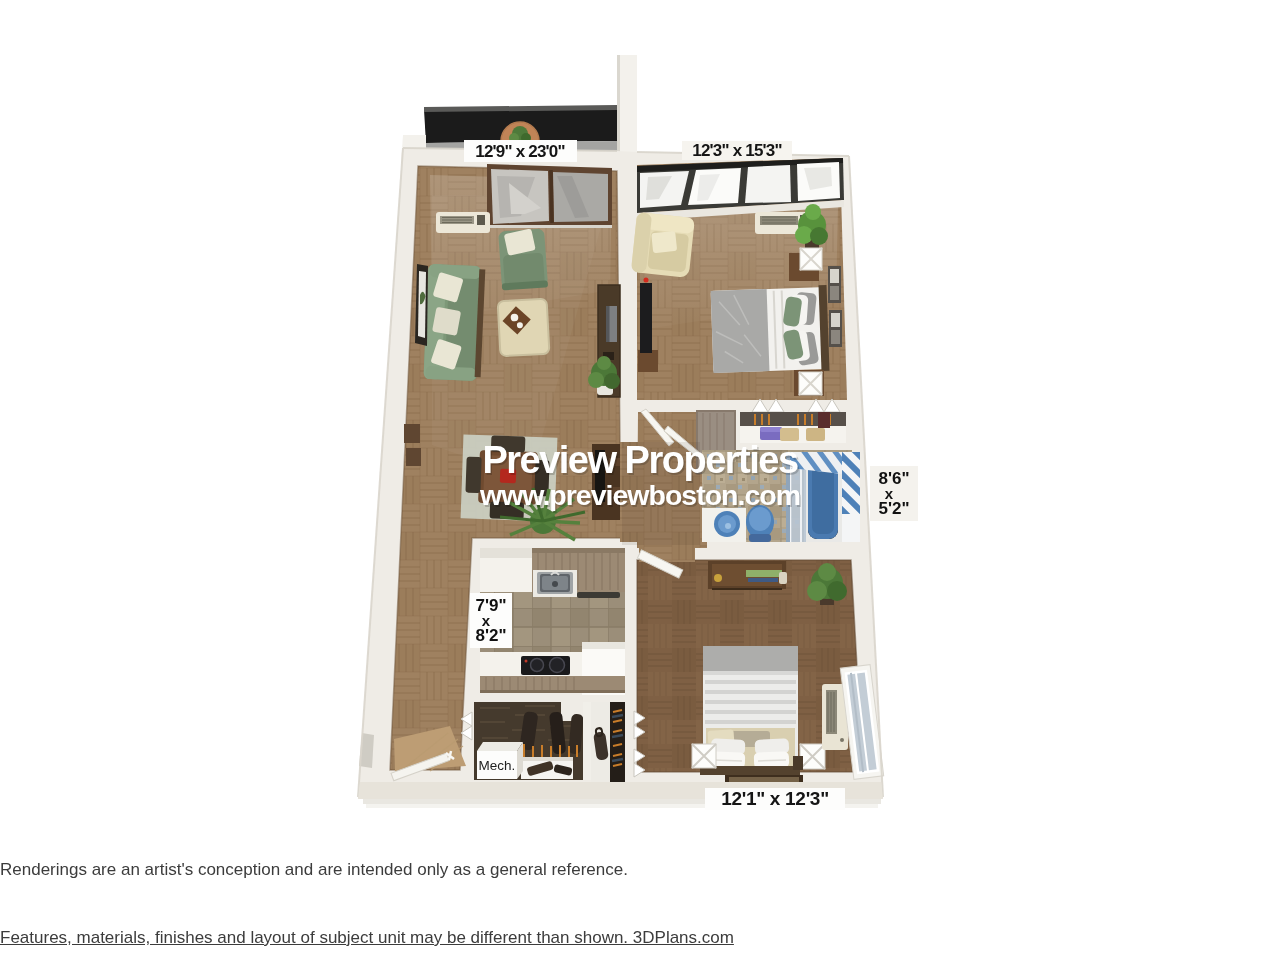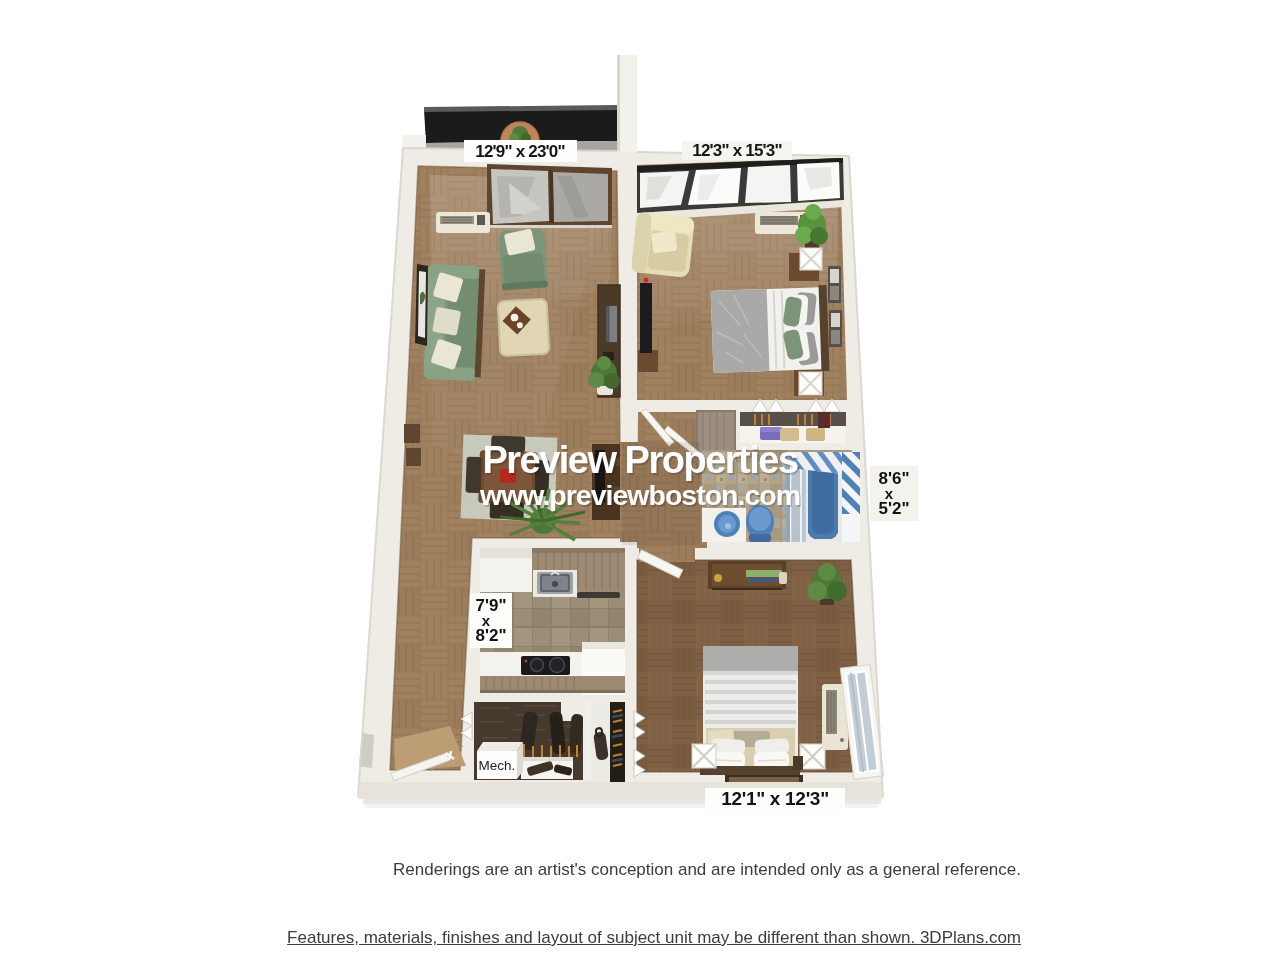--- a/index.html
+++ b/index.html
@@ -1,17 +1,17 @@
 <!DOCTYPE html>
 <html><head>
 <meta charset="utf-8">
 <style>
   html,body{margin:0;padding:0;background:#ffffff;width:1280px;height:960px;overflow:hidden;}
   body{font-family:"Liberation Sans", sans-serif;}
-  .disc{position:absolute;left:0;width:1021px;text-align:right;color:#3c3c3c;font-size:17px;}
+  .disc{position:absolute;left:0;width:1021px;text-align:left;color:#3c3c3c;font-size:17px;}
 </style>
 </head>
 <body>
 <svg width="1280" height="960" viewBox="0 0 1280 960">
 <defs>
   <linearGradient id="sunG" x1="0" y1="0" x2="0" y2="1">
     <stop offset="0" stop-color="#ffffff" stop-opacity="0.16"></stop>
     <stop offset="1" stop-color="#ffffff" stop-opacity="0.02"></stop>
   </linearGradient>
 

